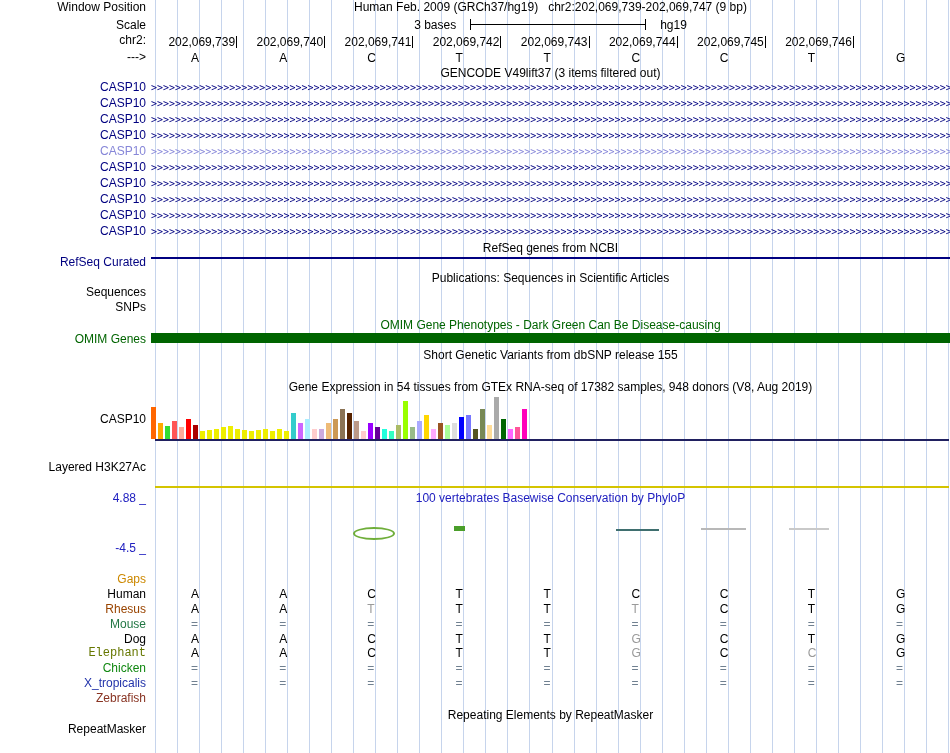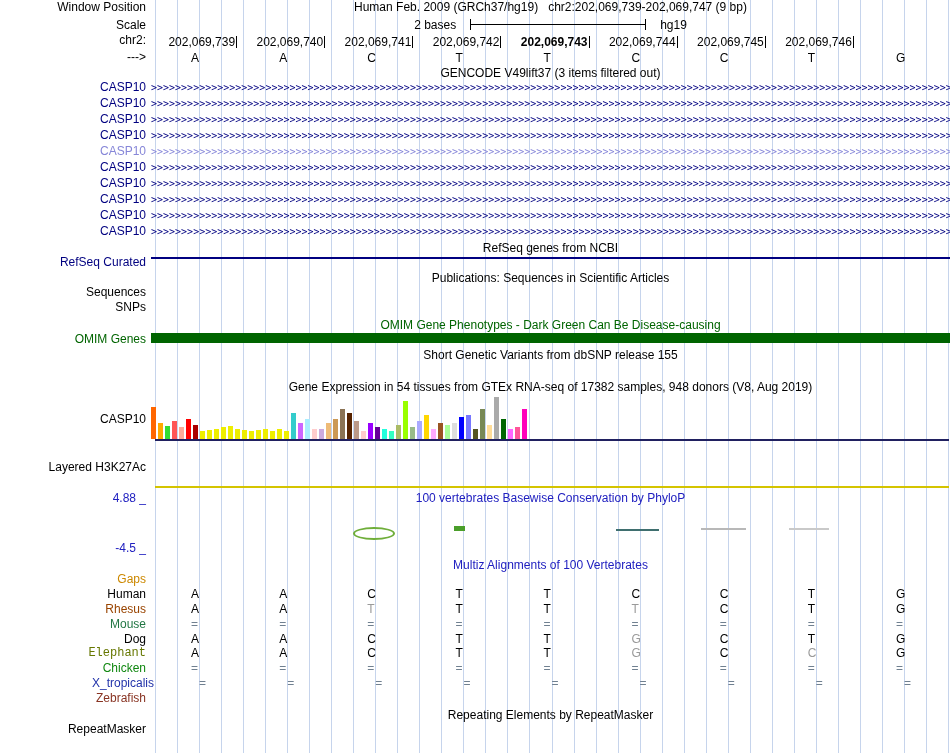--- a/index.html
+++ b/index.html
@@ -49,34 +49,34 @@
     <div class="lbl">Window Position</div>
     <div class="trk center">
       <span>Human Feb. 2009 (GRCh37/hg19)</span>
       <span>chr2:202,069,739-202,069,747 (9 bp)</span>
     </div>
   </div>
 
   <div class="row" style="top:18px">
     <div class="lbl">Scale</div>
     <div class="trk center">
-      <span>2 bases</span>
+      <span>3 bases</span>
       <span class="scalebar"></span>
       <span>hg19</span>
     </div>
   </div>
 
   <div class="row" style="top:33px;height:16px">
     <div class="lbl">chr2:</div>
     <div class="trk" id="ruler-ticks">
         <div class="tick" style="left: -3.88889px;"><span>202,069,739</span><i></i></div>
         <div class="tick" style="left: 84.2222px;"><span>202,069,740</span><i></i></div>
         <div class="tick" style="left: 172.333px;"><span>202,069,741</span><i></i></div>
         <div class="tick" style="left: 260.444px;"><span>202,069,742</span><i></i></div>
-        <div class="tick" style="left: 348.556px; font-weight: bold;"><span>202,069,743</span><i></i></div>
+        <div class="tick" style="left: 348.556px;"><span>202,069,743</span><i></i></div>
         <div class="tick" style="left: 436.667px;"><span>202,069,744</span><i></i></div>
         <div class="tick" style="left: 524.778px;"><span>202,069,745</span><i></i></div>
         <div class="tick" style="left: 612.889px;"><span>202,069,746</span><i></i></div>
       </div>
   </div>
 
   <div class="row" style="top:50px">
     <div class="lbl">---&gt;</div>
     <div class="trk" id="base-row">
         <div class="base" style="left: 40.0556px;">A</div>
@@ -294,23 +294,20 @@
   <div id="cons-marks">
       <div class="cmark" style="left: 198px; top: 527px; width: 42px; height: 13px; border: 2px solid rgb(111, 174, 58); border-radius: 50%;"></div>
       <div class="cmark" style="left: 299px; top: 526px; width: 11px; height: 5px; background: rgb(74, 158, 42);"></div>
       <div class="cmark" style="left: 461px; top: 529px; width: 43px; height: 2px; background: rgb(63, 111, 111);"></div>
       <div class="cmark" style="left: 546px; top: 528px; width: 45px; height: 2px; background: rgb(184, 184, 184);"></div>
       <div class="cmark" style="left: 634px; top: 528px; width: 40px; height: 2px; background: rgb(201, 201, 201);"></div>
     </div>
 
   <div class="row" style="top:558px">
     <div class="lbl"></div>
-    <div class="trk center">
-        <span class="blue">Multiz Alignments of 100 Vertebrates</span>
-      </div>
   </div>
   <div class="row" style="top:572px">
     <div class="lbl orange">Gaps</div>
     <div class="trk"></div>
   </div>
   <div id="multiz-rows">
       <div class="row" style="top: 587px; height: 14px;">
         <div class="lbl" style="color: rgb(0, 0, 0);">Human</div>
         <div class="trk">
           <div class="mcell" style="left: 40.0556px;">A</div>
@@ -387,21 +384,21 @@
           <div class="mcell eq" style="left: 128.167px;">=</div>
           <div class="mcell eq" style="left: 216.278px;">=</div>
           <div class="mcell eq" style="left: 304.389px;">=</div>
           <div class="mcell eq" style="left: 392.5px;">=</div>
           <div class="mcell eq" style="left: 480.611px;">=</div>
           <div class="mcell eq" style="left: 568.722px;">=</div>
           <div class="mcell eq" style="left: 656.833px;">=</div>
           <div class="mcell eq" style="left: 744.944px;">=</div>
         </div>
       </div>
-      <div class="row" style="top: 676px; height: 14px; padding-left: 8px;">
+      <div class="row" style="top: 676px; height: 14px;">
         <div class="lbl" style="color: rgb(34, 51, 170);">X_tropicalis</div>
         <div class="trk">
           <div class="mcell eq" style="left: 40.0556px;">=</div>
           <div class="mcell eq" style="left: 128.167px;">=</div>
           <div class="mcell eq" style="left: 216.278px;">=</div>
           <div class="mcell eq" style="left: 304.389px;">=</div>
           <div class="mcell eq" style="left: 392.5px;">=</div>
           <div class="mcell eq" style="left: 480.611px;">=</div>
           <div class="mcell eq" style="left: 568.722px;">=</div>
           <div class="mcell eq" style="left: 656.833px;">=</div>

